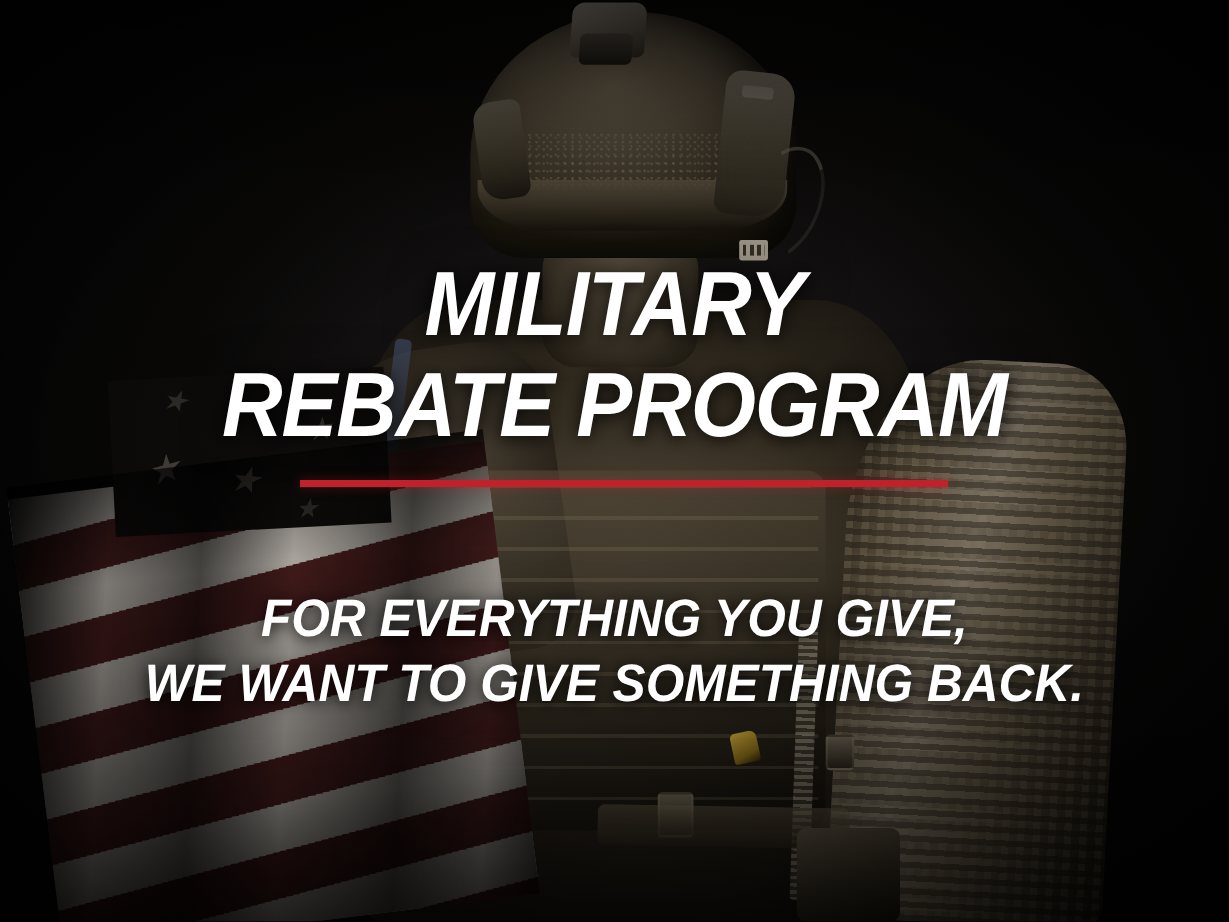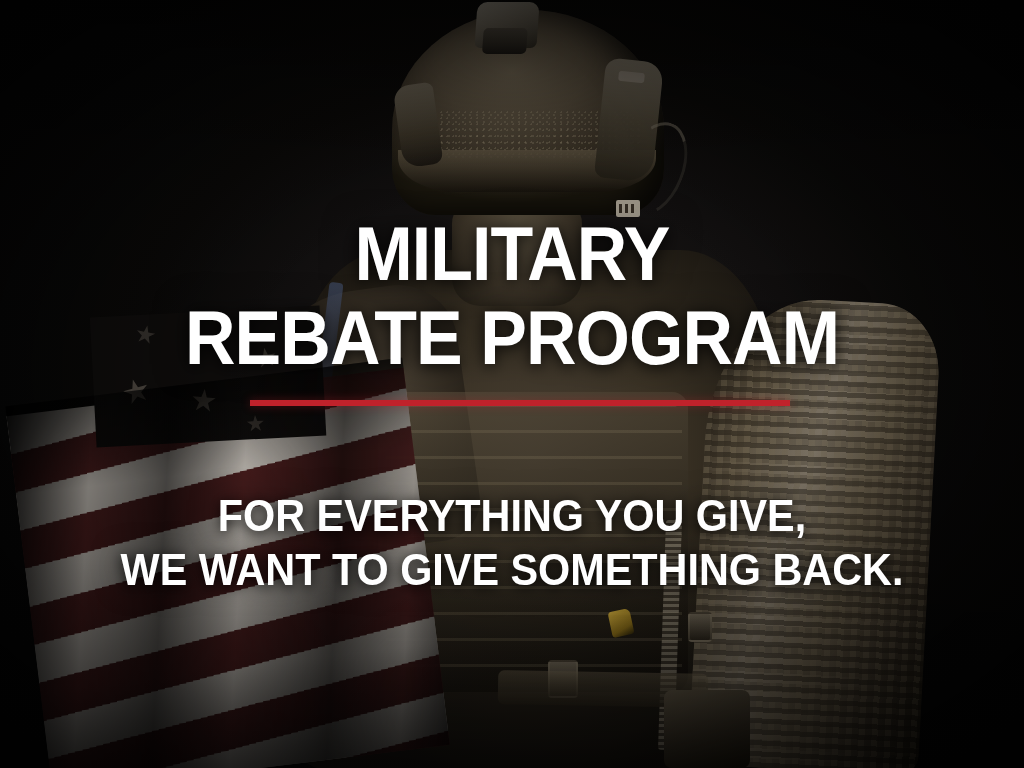--- a/index.html
+++ b/index.html
@@ -10,20 +10,21 @@
   body {
     font-family: "Liberation Sans", sans-serif;
   }
 
   #poster {
     position: relative;
     width: 1024px;
     height: 768px;
     overflow: hidden;
     background: #070707;
+    font-style: italic;
   }
 
   
   .photo {
     position: absolute;
     inset: 0;
     overflow: hidden;
     background: #060606;
   }
 

